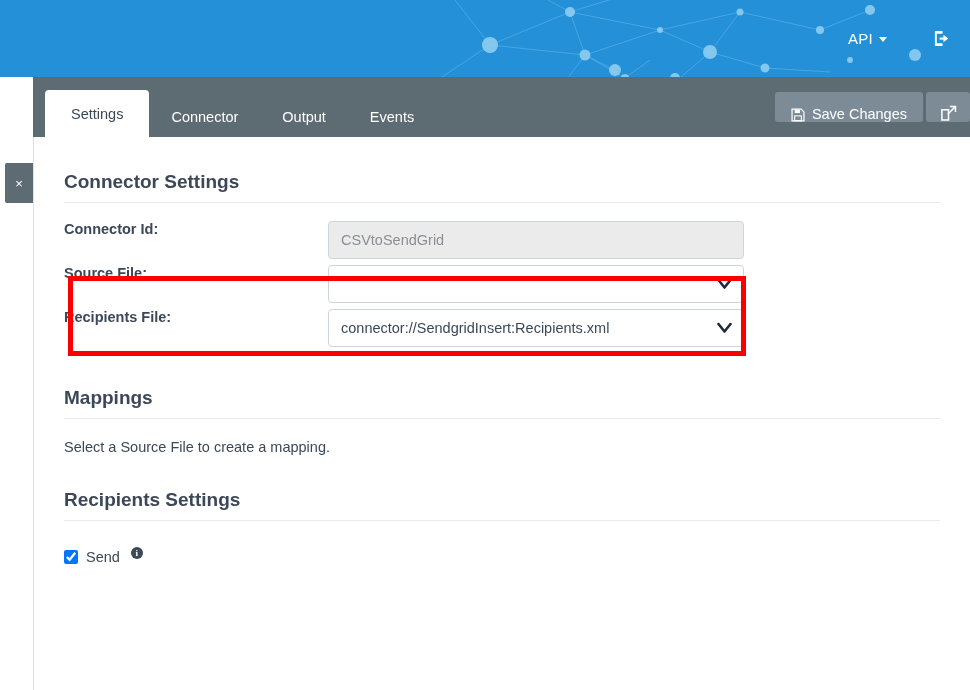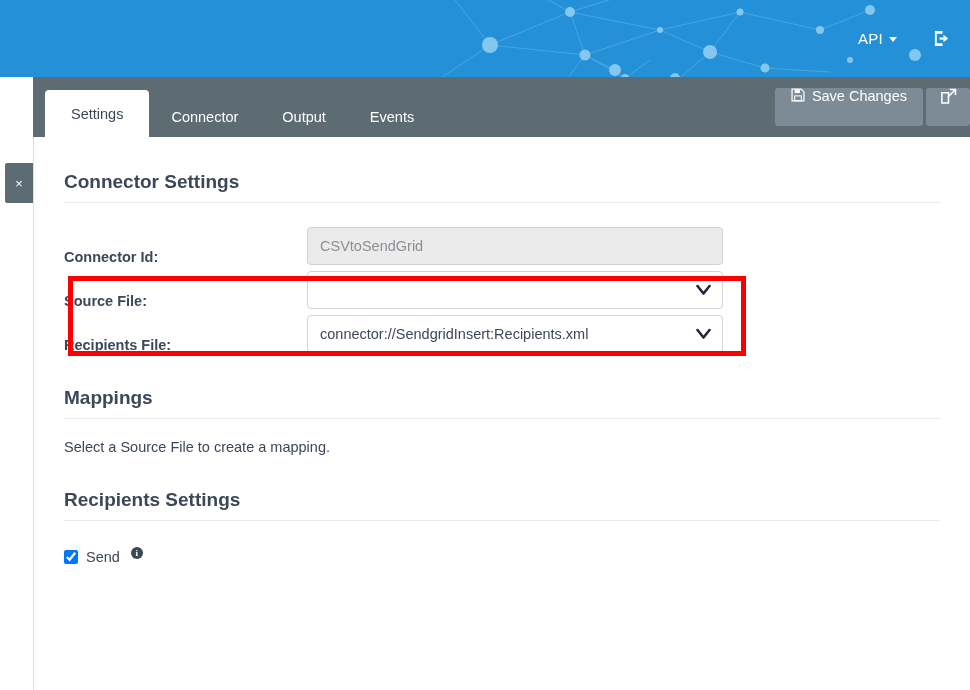--- a/index.html
+++ b/index.html
@@ -31,21 +31,21 @@
     right: 0; top: 0;
     width: 560px; height: 77px;
     pointer-events: none;
   }
   .banner-right {
     position: absolute;
     right: 18px; top: 0;
     height: 77px;
     display: flex;
     align-items: center;
-    gap: 36px;
+    gap: 46px;
   }
   .api-menu {
     color: #ffffff;
     font-size: 15px;
     letter-spacing: .3px;
     display: flex;
     align-items: center;
     gap: 6px;
     cursor: pointer;
   }
@@ -103,26 +103,26 @@
     height: 60px;
     display: flex;
     align-items: center;
     gap: 3px;
     padding-right: 0;
   }
   .btn-slate {
     background: #7c8b96;
     color: #ffffff;
     border: none;
-    height: 38px;
+    height: 30px;
     border-radius: 3px;
     font-size: 14.5px;
     font-family: "Liberation Sans", sans-serif;
     display: flex;
-    align-items: flex-start;
+    align-items: flex-end;
     justify-content: center;
     gap: 7px;
     padding: 0 16px;
     cursor: pointer;
   }
   .btn-slate.icon-only { width: 44px; padding: 0; border-radius: 3px; }
 
   
   .close-tab {
     position: absolute;
@@ -158,23 +158,24 @@
   }
   .section-rule {
     border-bottom: 1px solid #e9e9e9;
     margin: 0 30px 0 30px;
   }
 
   .form-rows { padding: 18px 0 0 0; }
 
   .form-row {
     display: flex;
-    align-items: flex-end;
+    align-items: flex-start;
     height: 44px;
     margin: 0 30px;
+    gap: 21px;
   }
   .form-label {
     width: 243px;
     font-size: 14.5px;
     font-weight: bold;
     color: #3c4858;
     flex-shrink: 0;
   }
   .field {
     position: relative;

